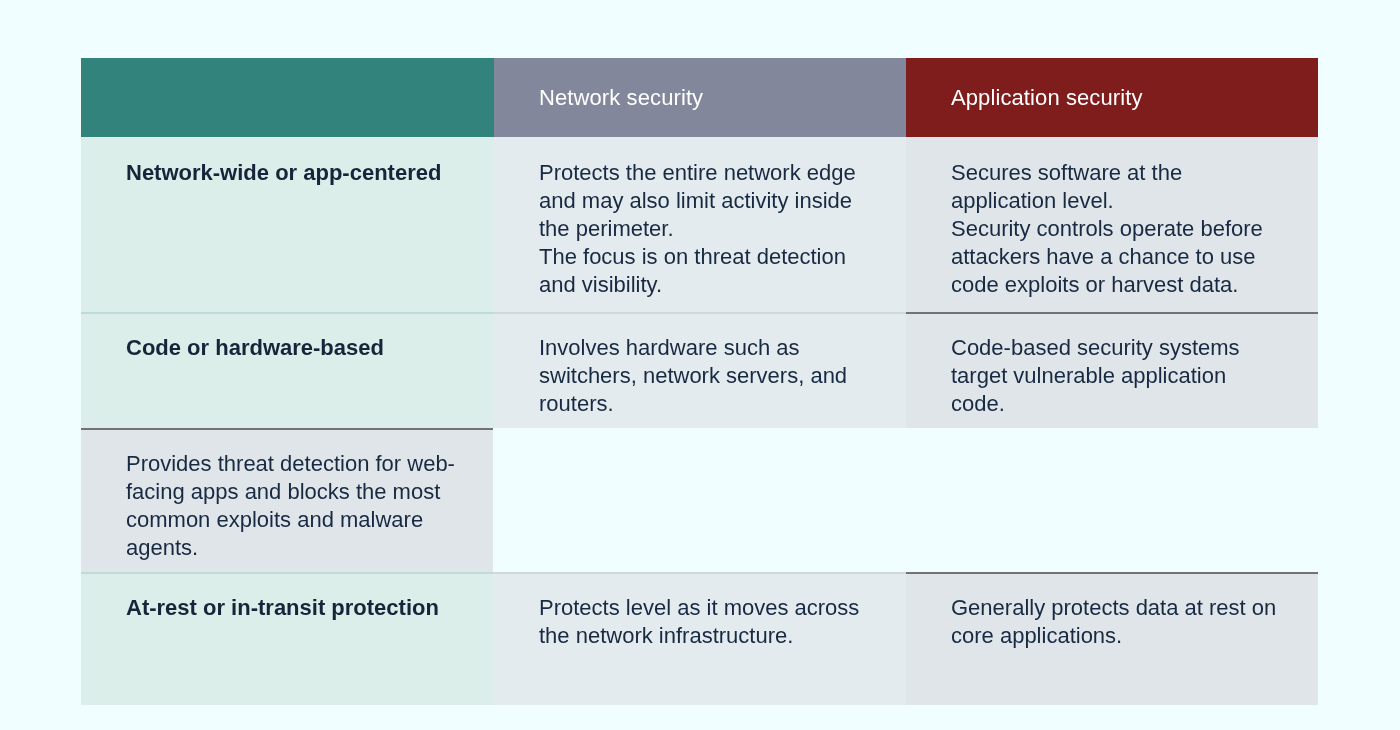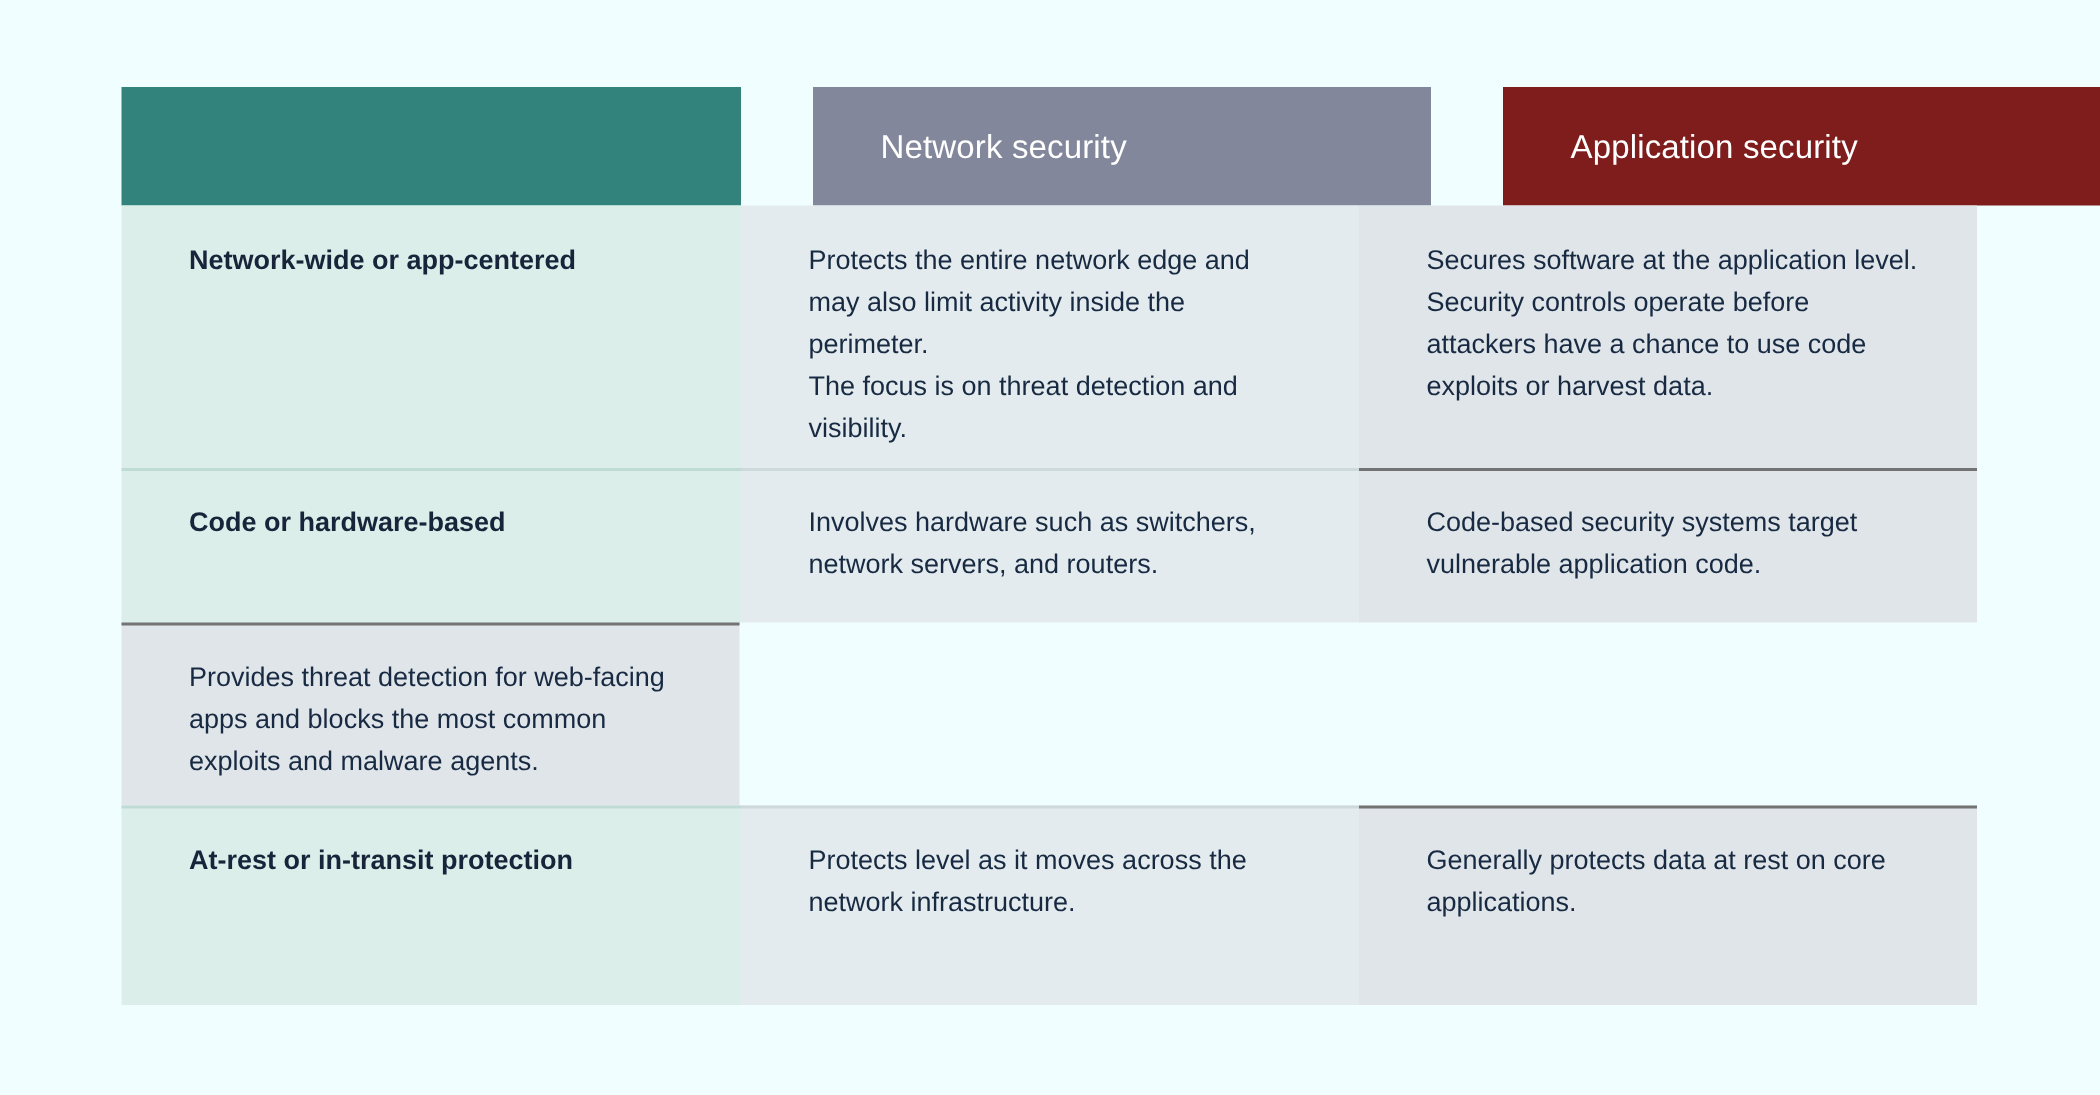--- a/index.html
+++ b/index.html
@@ -33,21 +33,20 @@
     display: flex;
     flex-direction: column;
     box-sizing: border-box;
   }
 
   
   .thead {
     display: flex;
     height: 79px;
     flex: 0 0 79px;
-    gap: 48px;
   }
   .th {
     display: flex;
     align-items: center;
     box-sizing: border-box;
     padding: 0 0 0 45px;
     font-size: 22px;
     font-weight: 400;
     letter-spacing: 0.1px;
     color: #ffffff;
@@ -78,21 +77,21 @@
     box-sizing: border-box;
   }
   .trow-0 { flex: 0 0 175px; }
   .trow-1 { flex: 0 0 103px; border-radius: 28px; }
   .trow-2 { flex: 0 0 122px; }
   .trow-3 { flex: 0 0 133px; }
 
   .td {
     box-sizing: border-box;
     padding: 20px 34px 10px 45px;
-    font-size: 18px;
+    font-size: 22px;
     line-height: 28px;
     color: #172a42;
   }
   .td-0 {
     flex: 0 0 413px;
     background: #dceeea;
     border-top: 2px solid #c0dbd6;
     font-weight: 700;
     color: #17243a;
     padding-left: 45px;

